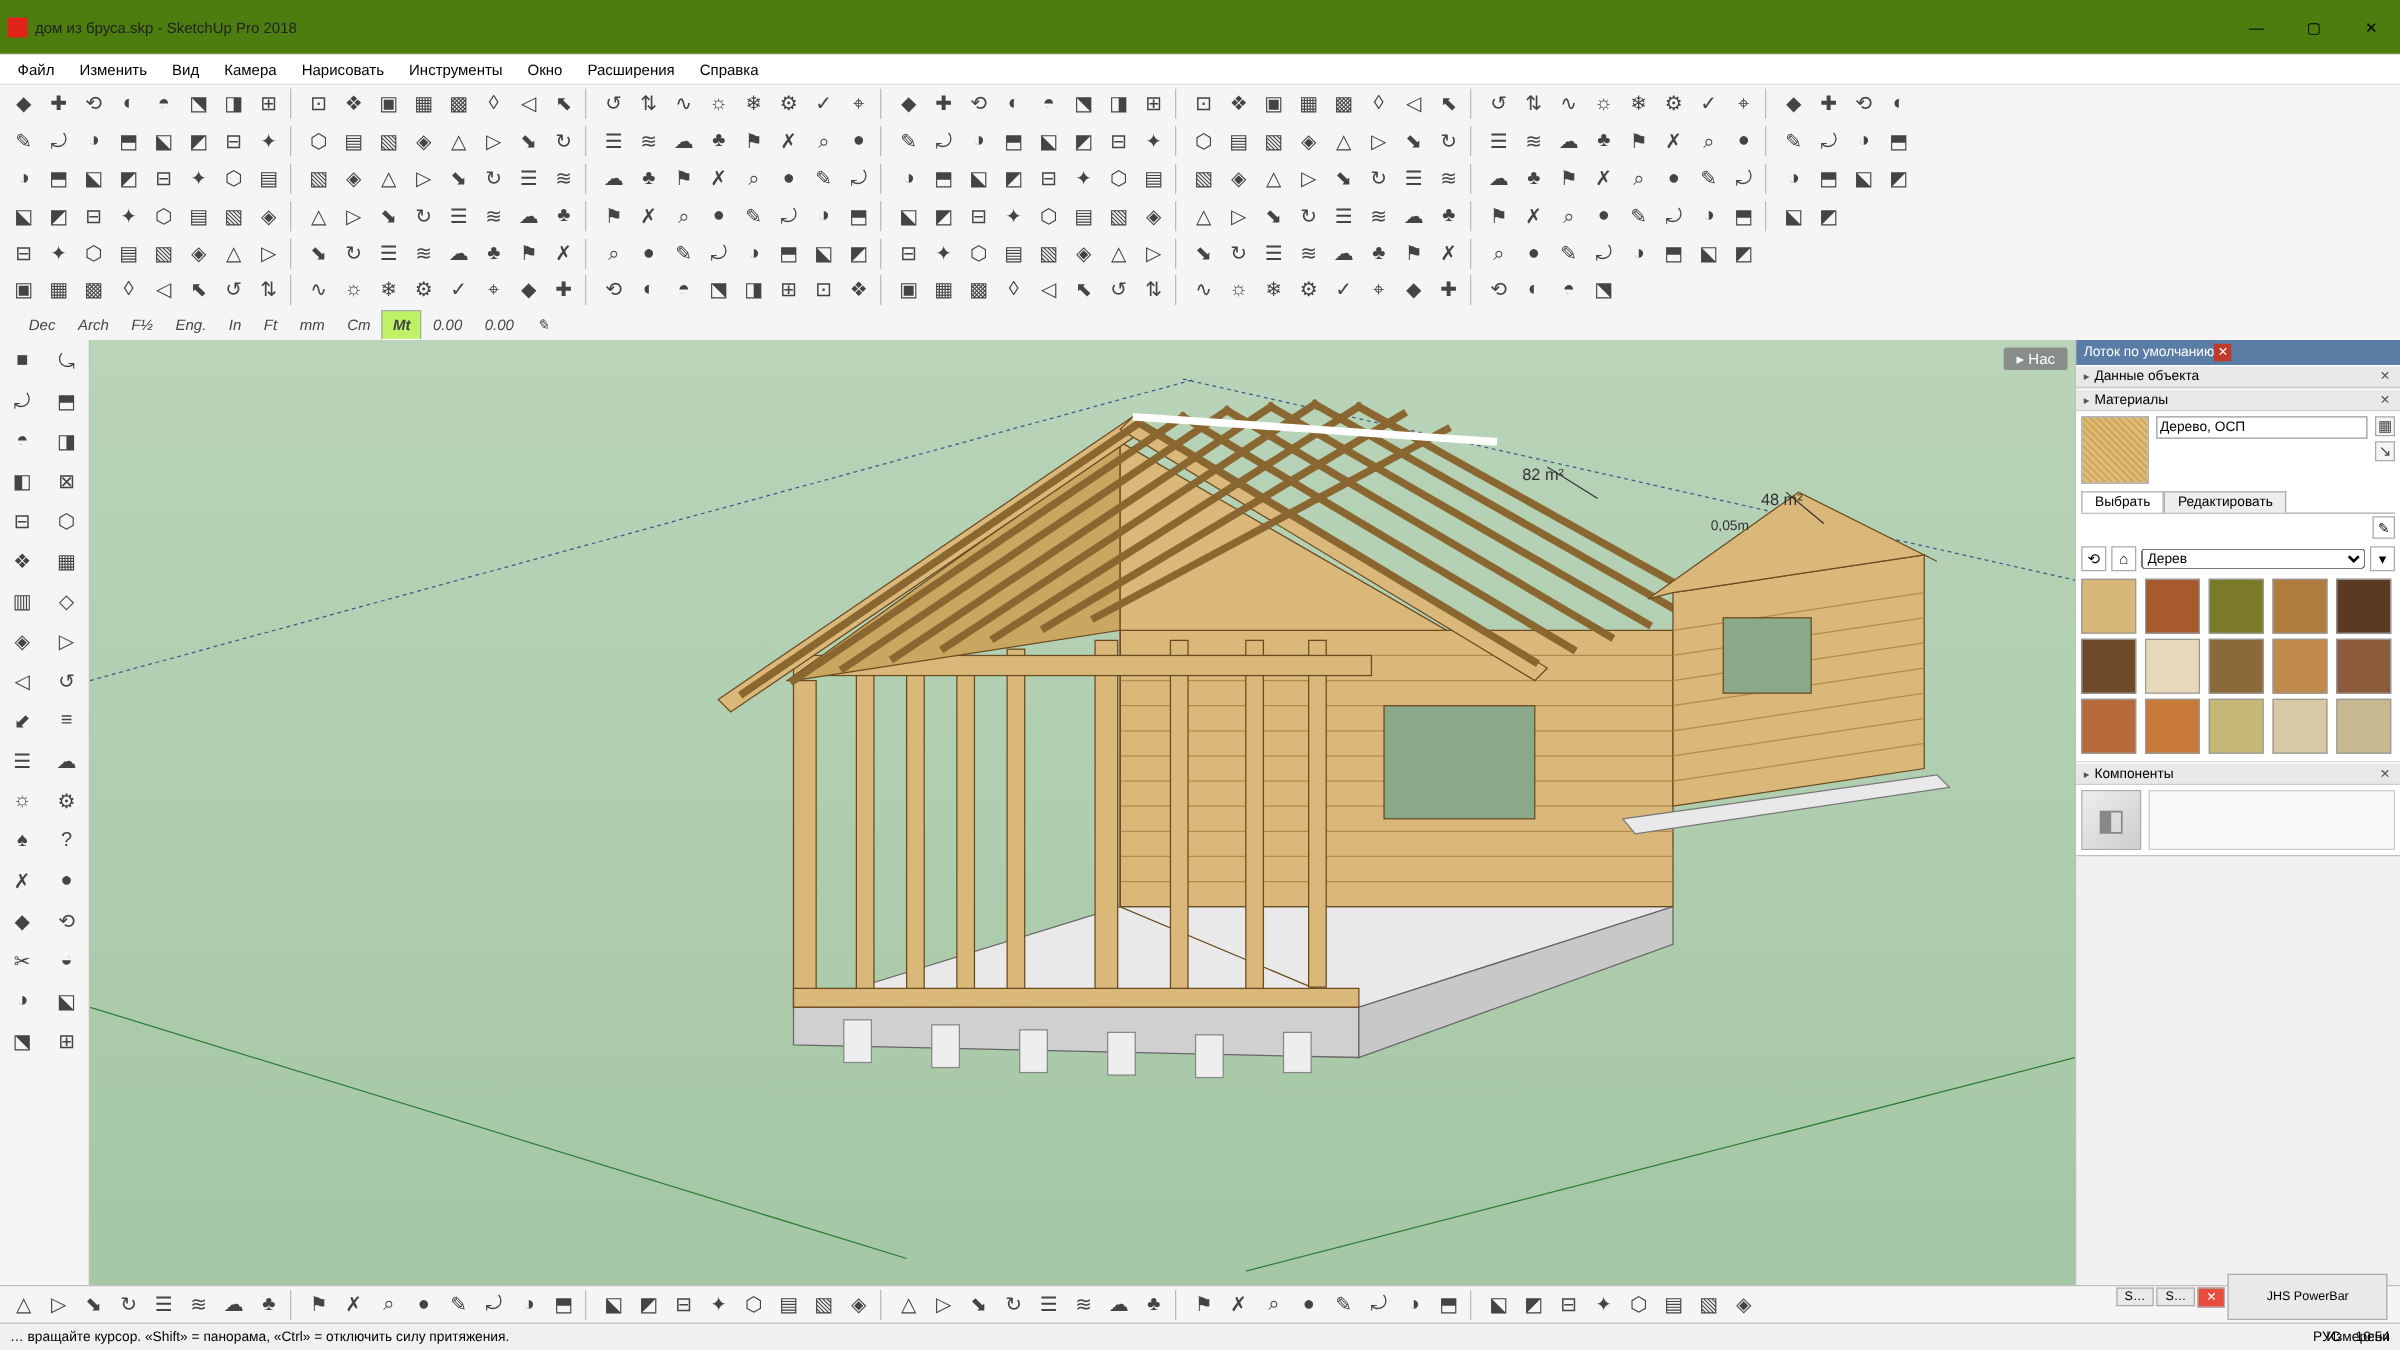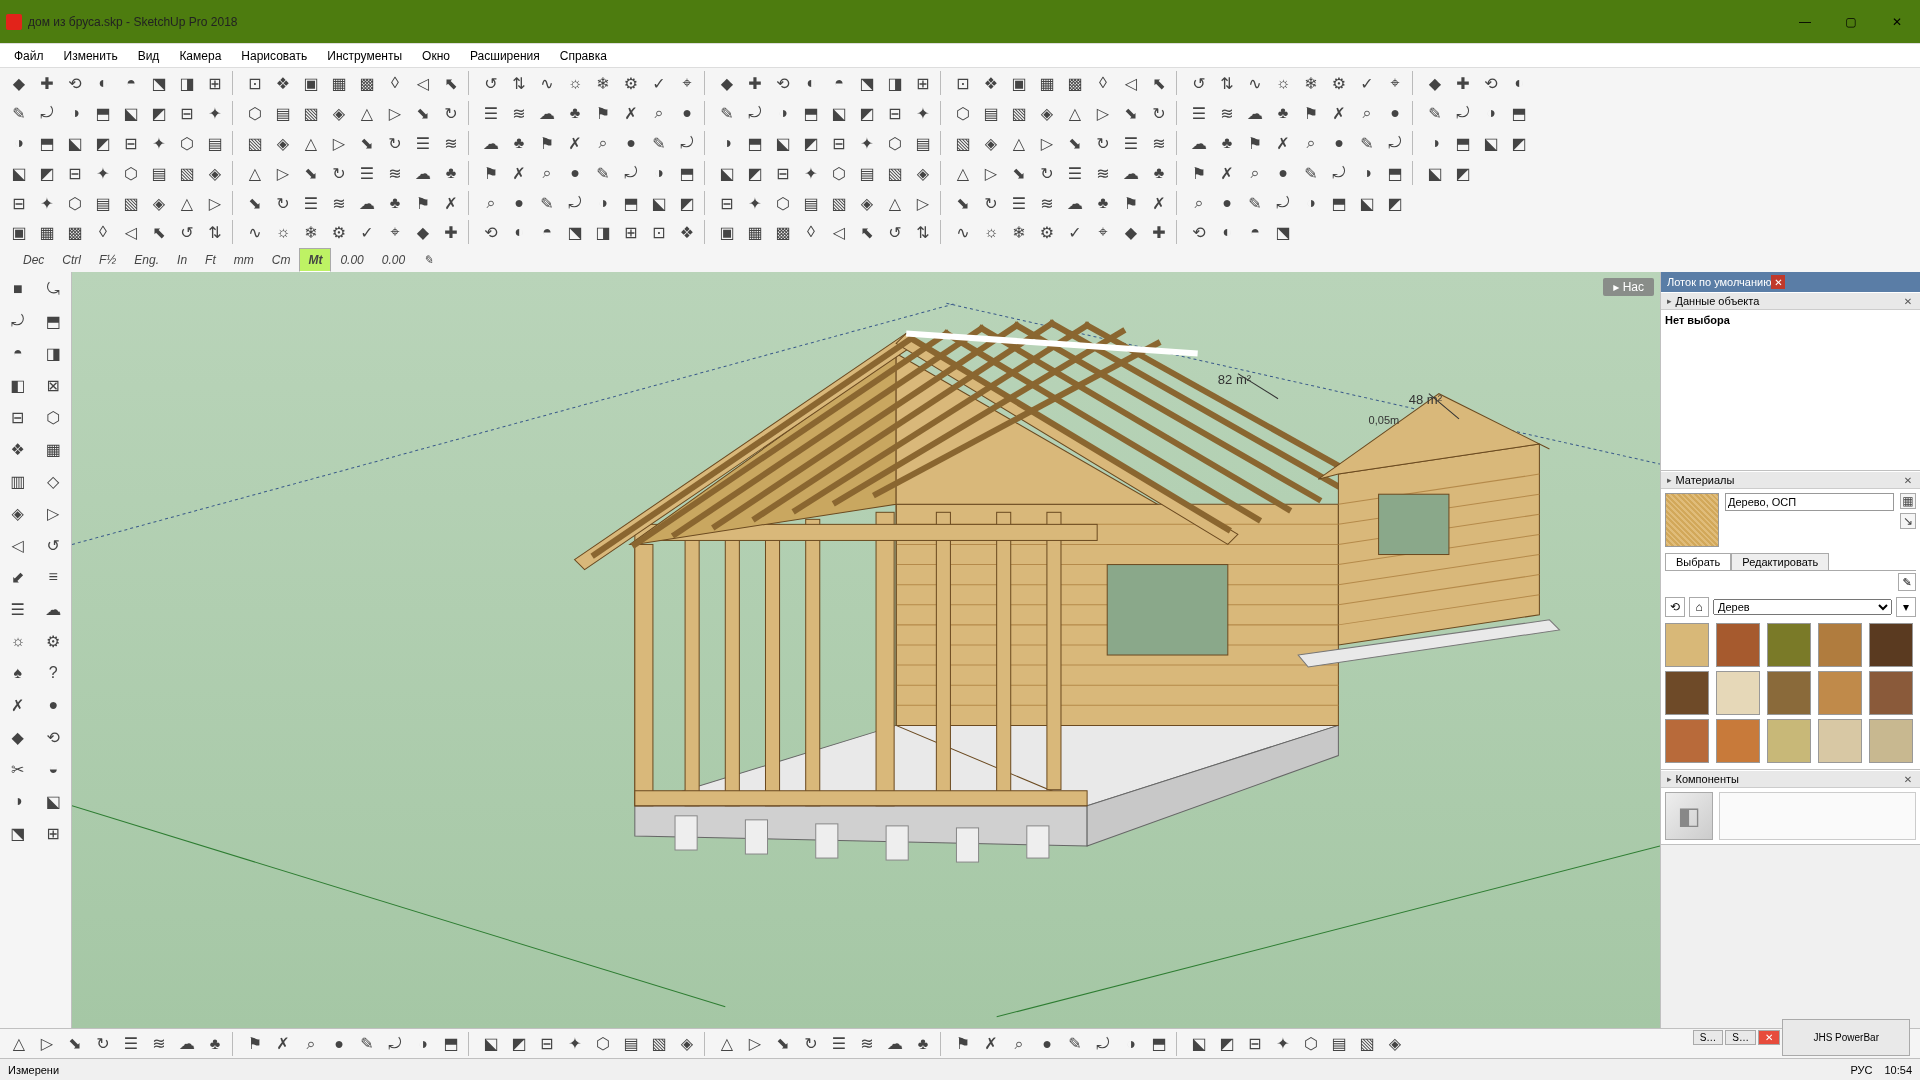--- a/index.html
+++ b/index.html
@@ -1039,21 +1039,21 @@
       </div>
       <div class="tool">
         <span class="glyph c-blue">◓</span>
       </div>
       <div class="tool">
         <span class="glyph c-green">⬔</span>
       </div>
     </div>
   <div class="unit-row" id="unitrow">
       <div class="u">Dec</div>
-      <div class="u">Ctrl</div>
+      <div class="u">Arch</div>
       <div class="u">F½</div>
       <div class="u">Eng.</div>
       <div class="u">In</div>
       <div class="u">Ft</div>
       <div class="u">mm</div>
       <div class="u">Cm</div>
       <div class="u sel">Mt</div>
       <div class="u">0.00</div>
       <div class="u">0.00</div>
       <div class="u">✎</div>
@@ -1293,23 +1293,20 @@
     <div class="tray-header">
       <span>Лоток по умолчанию</span>
       <span class="x">✕</span>
     </div>
 
     <div class="panel">
       <div class="panel-head">
         <span class="tri">▸</span>
         <span>Данные объекта</span>
         <span class="x">✕</span>
-      </div>
-      <div class="panel-body entity-body">
-        <b>Нет выбора</b>
       </div>
     </div>
 
     <div class="panel">
       <div class="panel-head">
         <span class="tri">▸</span>
         <span>Материалы</span>
         <span class="x">✕</span>
       </div>
       <div class="panel-body">
@@ -1525,18 +1522,19 @@
   </div>
 
 <div style="position:absolute;right:10px;bottom:24px;display:flex;gap:2px;align-items:center">
   <div class="mini-tab">S…</div>
   <div class="mini-tab">S…</div>
   <div class="mini-tab red">✕</div>
   <div class="mini-tab" style="padding:12px 30px">JHS PowerBar</div>
 </div>
 
 <div class="status">
+  <span class="hint">… вращайте курсор. «Shift» = панорама, «Ctrl» = отключить силу притяжения.</span>
   <span>Измерени</span>
   <span style="position:absolute;right:8px;display:flex;gap:12px;align-items:center">
     <span>РУС</span>
     <span>10:54</span>
   </span>
 </div>
 
 </body></html>

